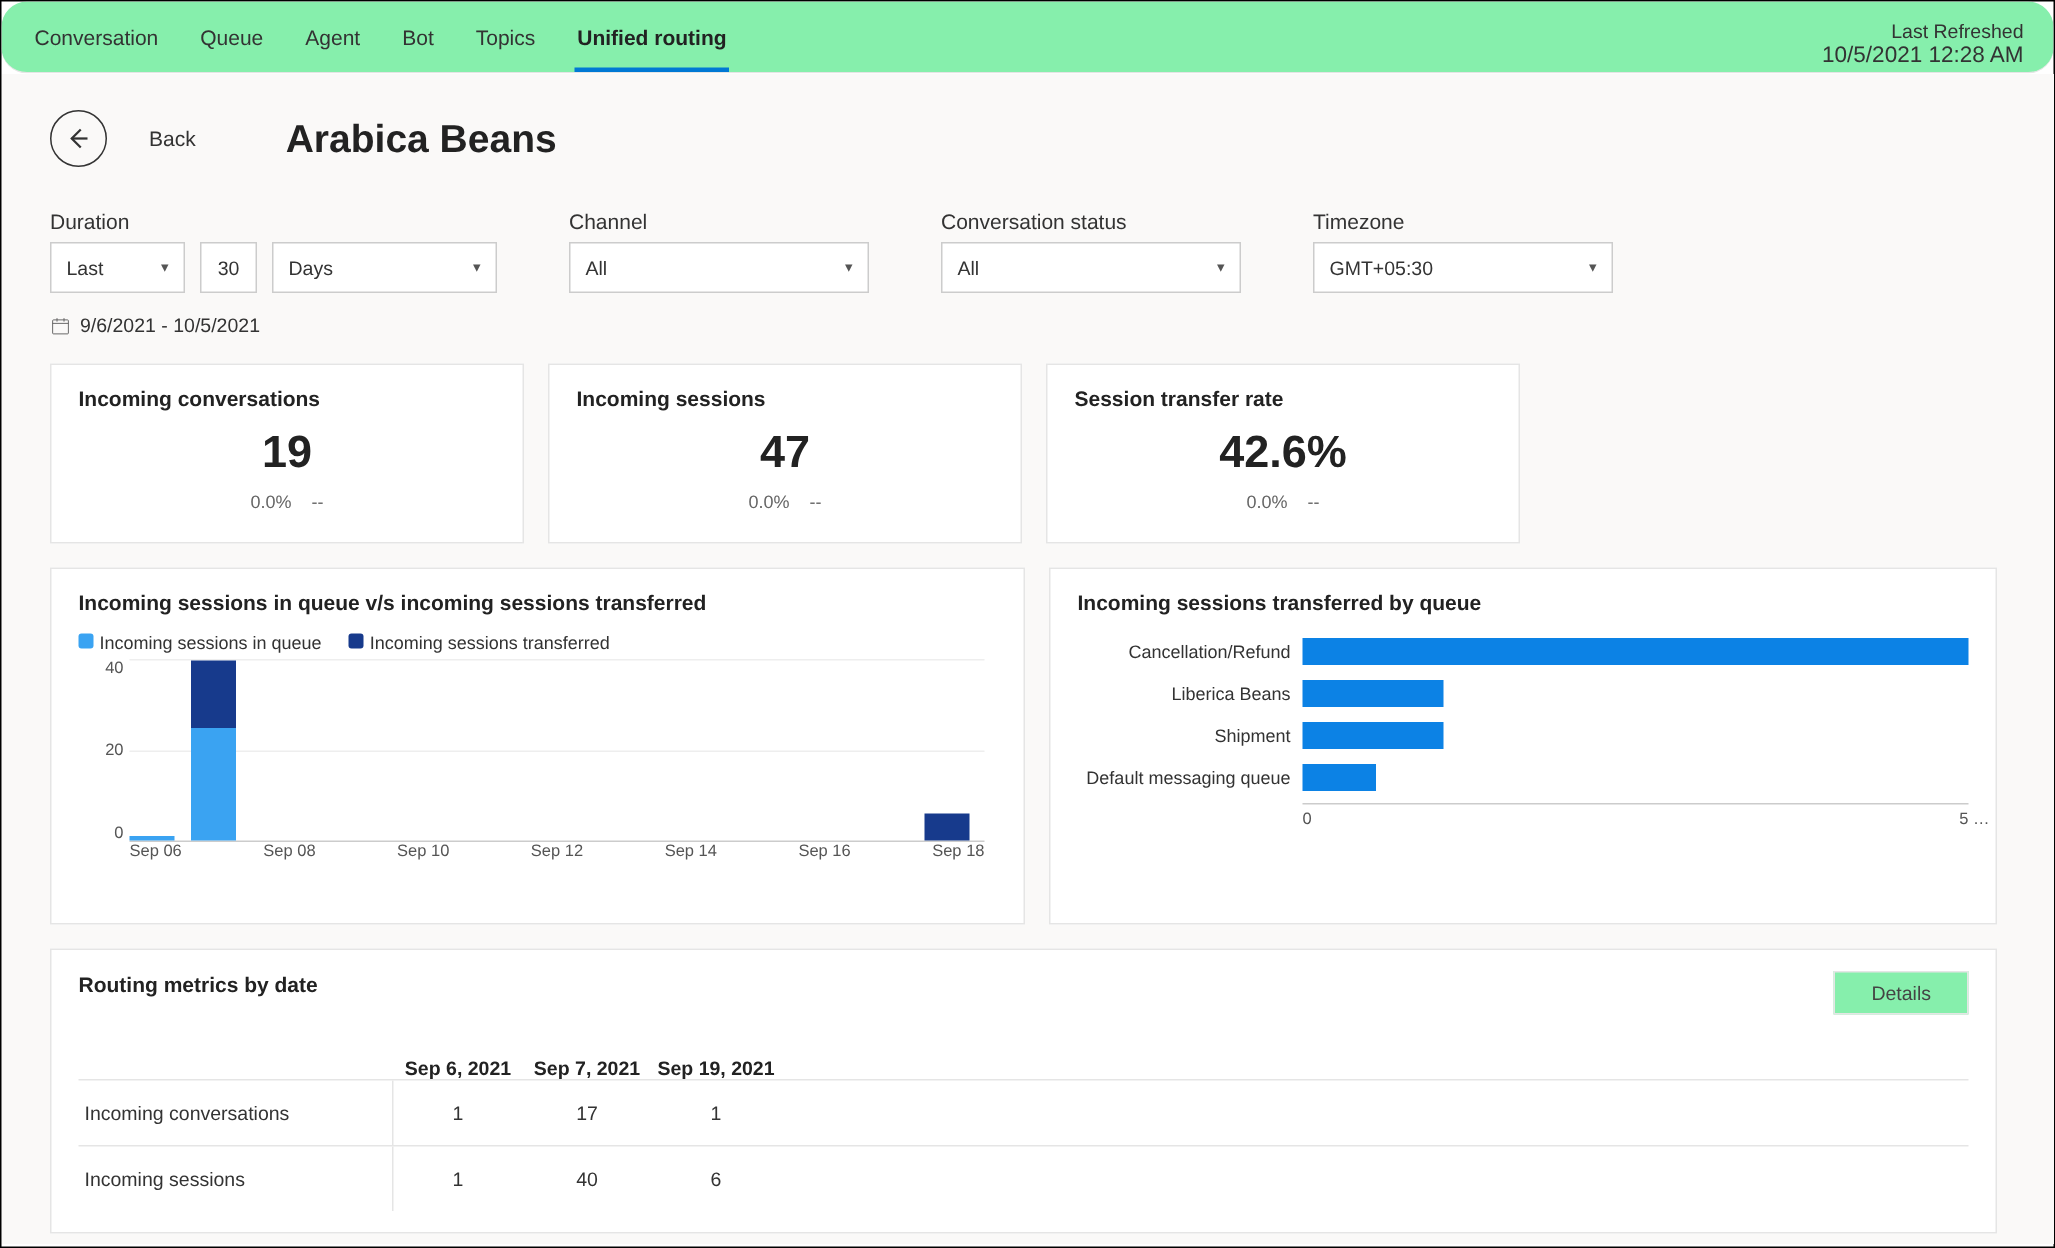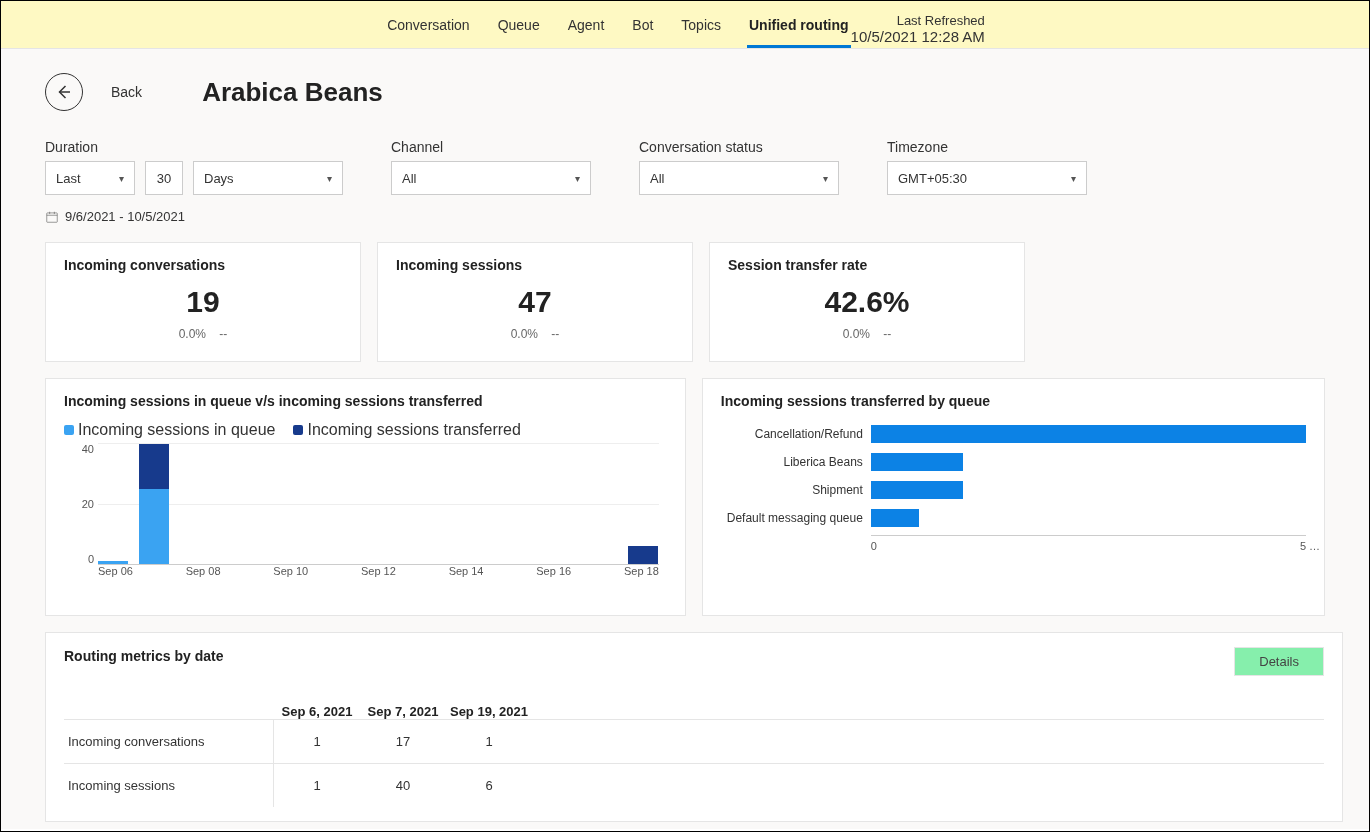--- a/index.html
+++ b/index.html
@@ -1,28 +1,28 @@
 <!DOCTYPE html>
 <html><head>
 <meta charset="utf-8">
 <style>
 * { box-sizing: border-box; margin: 0; padding: 0; font-family: "Segoe UI", -apple-system, sans-serif; }
 body { background: #f8f8f8; color: #333; font-size: 14px; }
 .app { border: 1px solid #000; width: 1370px; height: 832px; background: #fff; position: relative; overflow: hidden; }
 
 
-.top-bar { display: flex; justify-content: center; align-items: flex-start; padding: 12px 20px 0; border-bottom: 1px solid #e5e5e5; background:#fef9c3;}
+.top-bar { display: flex; justify-content: space-between; align-items: flex-start; padding: 12px 20px 0; border-bottom: 1px solid #e5e5e5; background:#86efac;border-radius:17px;}
 .tabs { display: flex; gap: 24px; }
 .tab { padding: 4px 2px 12px; color: #333; cursor: pointer; font-size:14px;}
 .tab.active { font-weight: 600; border-bottom: 3px solid #0078d4; color:#222;}
 .refresh { text-align: right; font-size:13px; color:#333; padding-top:0px;}
 .refresh-time { font-size:15px; color:#333; }
 
 
-.content { padding: 24px 44px; background:#faf9f8; height: calc(100% - 50px); overflow:auto;}
+.content { padding: 24px 32px; background:#faf9f8; height: calc(100% - 50px); overflow:auto;}
 .header-row { display:flex; align-items:center; gap: 20px; margin-bottom: 28px;}
 .back-circle { width:38px; height:38px; border:1.5px solid #333; border-radius:50%; display:flex; align-items:center; justify-content:center; cursor:pointer; margin-right:8px;}
 .back-text { font-size:14px; color:#333; cursor:pointer; margin-right:40px;}
 .page-title { font-size:26px; font-weight:600; color:#222;}
 
 
 .filters { display:flex; gap: 48px; align-items:flex-start; margin-bottom:10px; }
 .filter-group { display:flex; flex-direction:column; gap:6px;}
 .filter-label { font-size:14px; color:#333; font-weight:400;}
 .select { border:1px solid #ccc; background:#fff; height:34px; padding: 0 10px; display:flex; align-items:center; justify-content:space-between; cursor:pointer; font-size:13px; color:#333;}
@@ -37,21 +37,21 @@
 .kpi { width:316px; height:120px;}
 .kpi-title { font-size:14px; font-weight:600; color:#222; margin-bottom:12px;}
 .kpi-value { font-size:30px; font-weight:600; text-align:center; color:#222;}
 .kpi-sub { text-align:center; font-size:12px; color:#666; margin-top:8px;}
 
 
 .chart-row { display:flex; gap:16px; margin-top:16px;}
 .chart-card-left { width:650px; height:238px;}
 .chart-card-right { width:632px; height:238px;}
 .chart-title { font-size:14px; font-weight:600; color:#222; margin-bottom:12px;}
-.legend { display:flex; gap:18px; font-size:16px; color:#333; margin-bottom:4px;}
+.legend { display:flex; gap:18px; font-size:12px; color:#333; margin-bottom:4px;}
 .legend-swatch { display:inline-block; width:10px; height:10px; border-radius:2px; margin-right:4px;}
 
 .stacked-chart { position:relative; height:140px; margin-top:4px;}
 .y-axis { position:absolute; left:0; top:0; bottom:18px; width:30px; display:flex; flex-direction:column; justify-content:space-between; align-items:flex-end; font-size:11px; color:#555;}
 .plot { position:absolute; left:34px; right:8px; top:0; bottom:18px; border-bottom:1px solid #ccc;}
 .grid-line { position:absolute; left:0; right:0; border-top:1px solid #eee;}
 .x-axis { position:absolute; left:34px; right:8px; bottom:0; height:18px; display:flex; justify-content:space-between; font-size:11px; color:#555;}
 .bar-col { position:absolute; bottom:0; width:30px;}
 .bar-seg { width:100%;}
 

